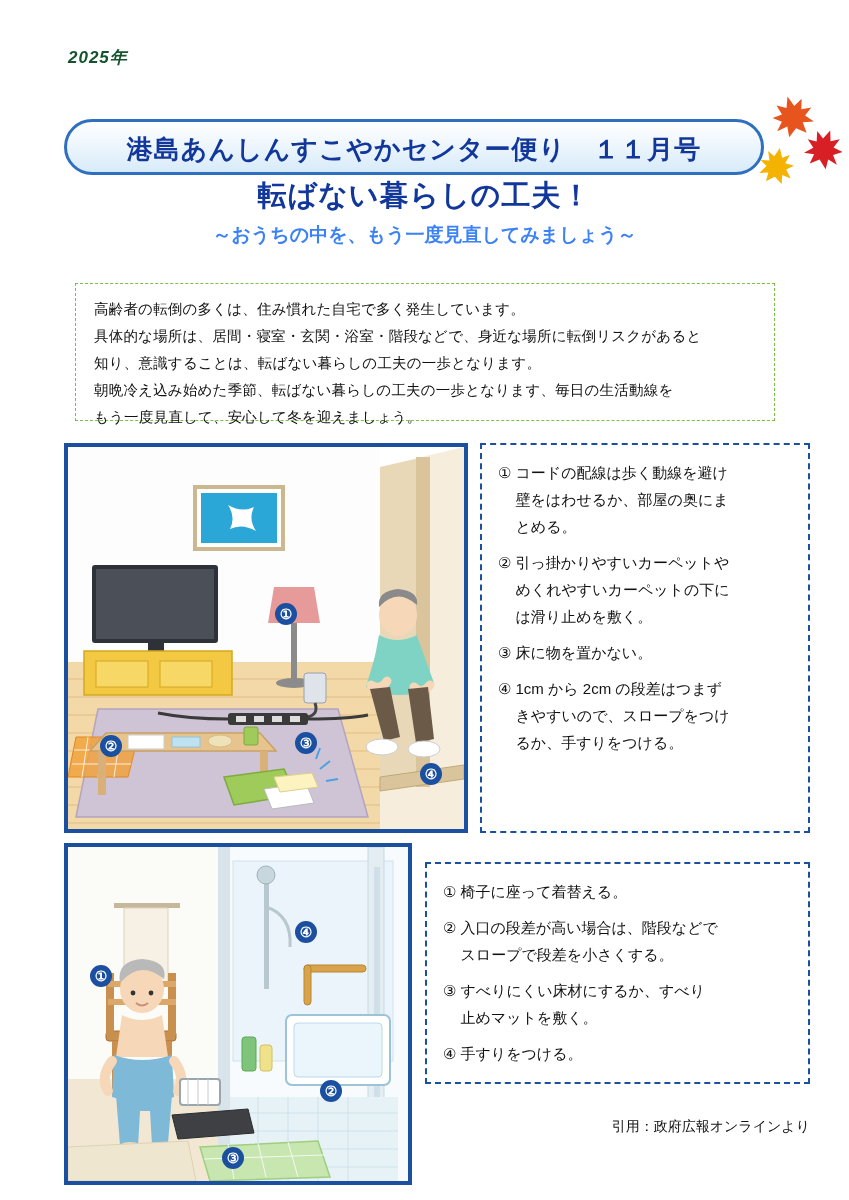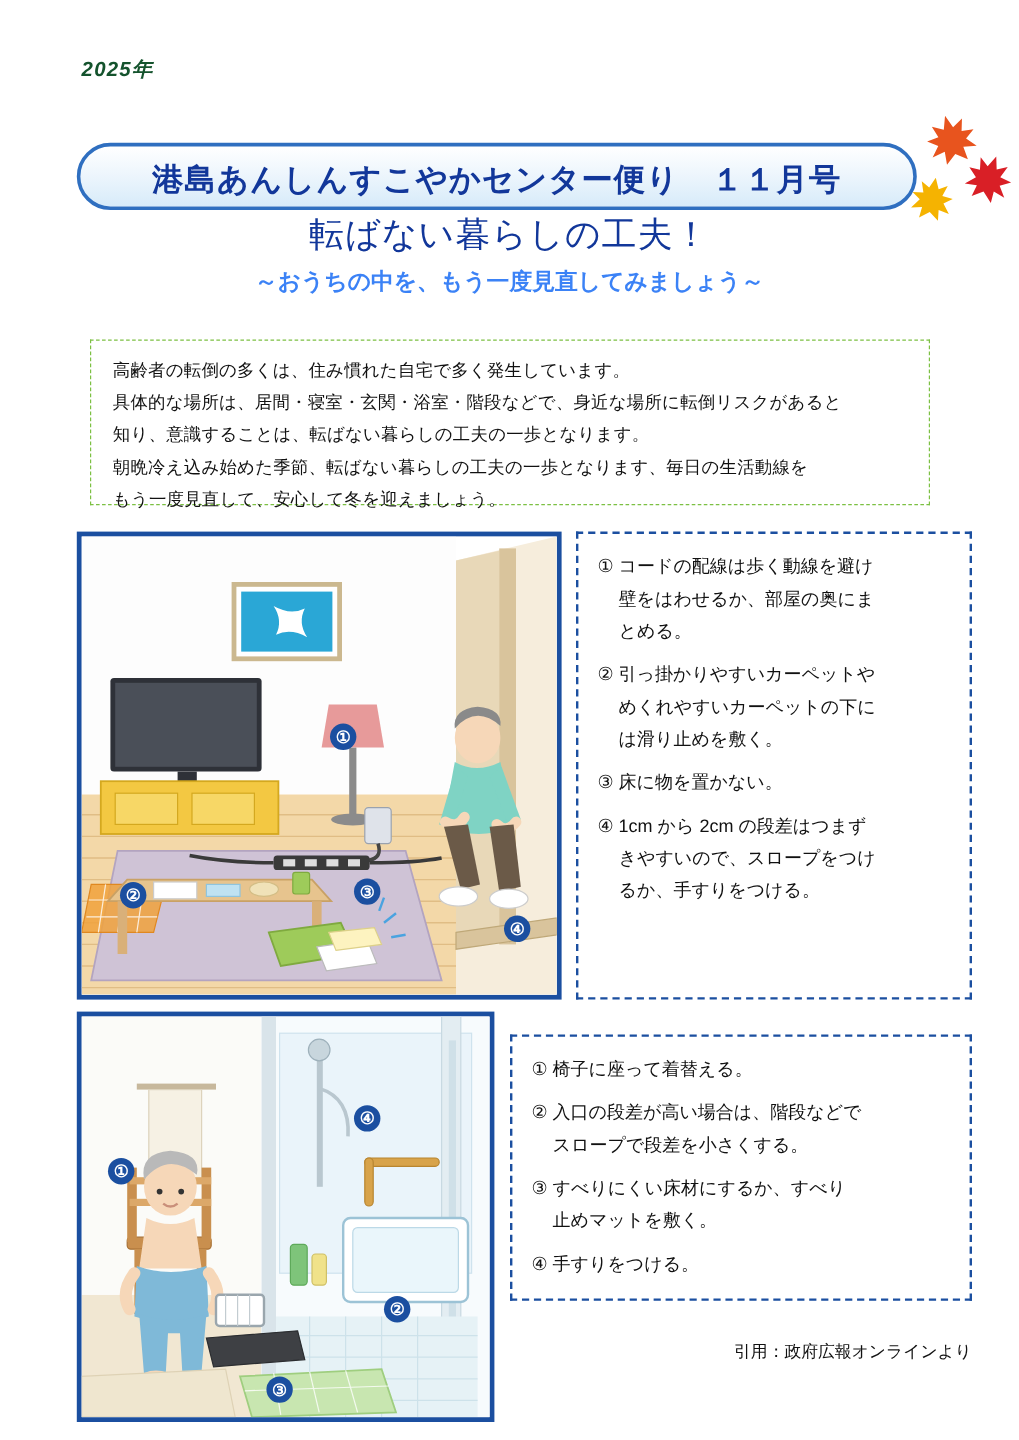--- a/index.html
+++ b/index.html
@@ -60,21 +60,21 @@
     height: 110px;
   }
 
   
   .headline {
     position: absolute;
     left: 0; right: 0;
     top: 176px;
     text-align: center;
     font-size: 29px;
-    font-weight: normal;
+    font-weight: bold;
     color: #12379a;
     letter-spacing: 1px;
   }
   .headline2 {
     position: absolute;
     left: 0; right: 0;
     top: 222px;
     text-align: center;
     font-size: 19px;
     font-weight: bold;

